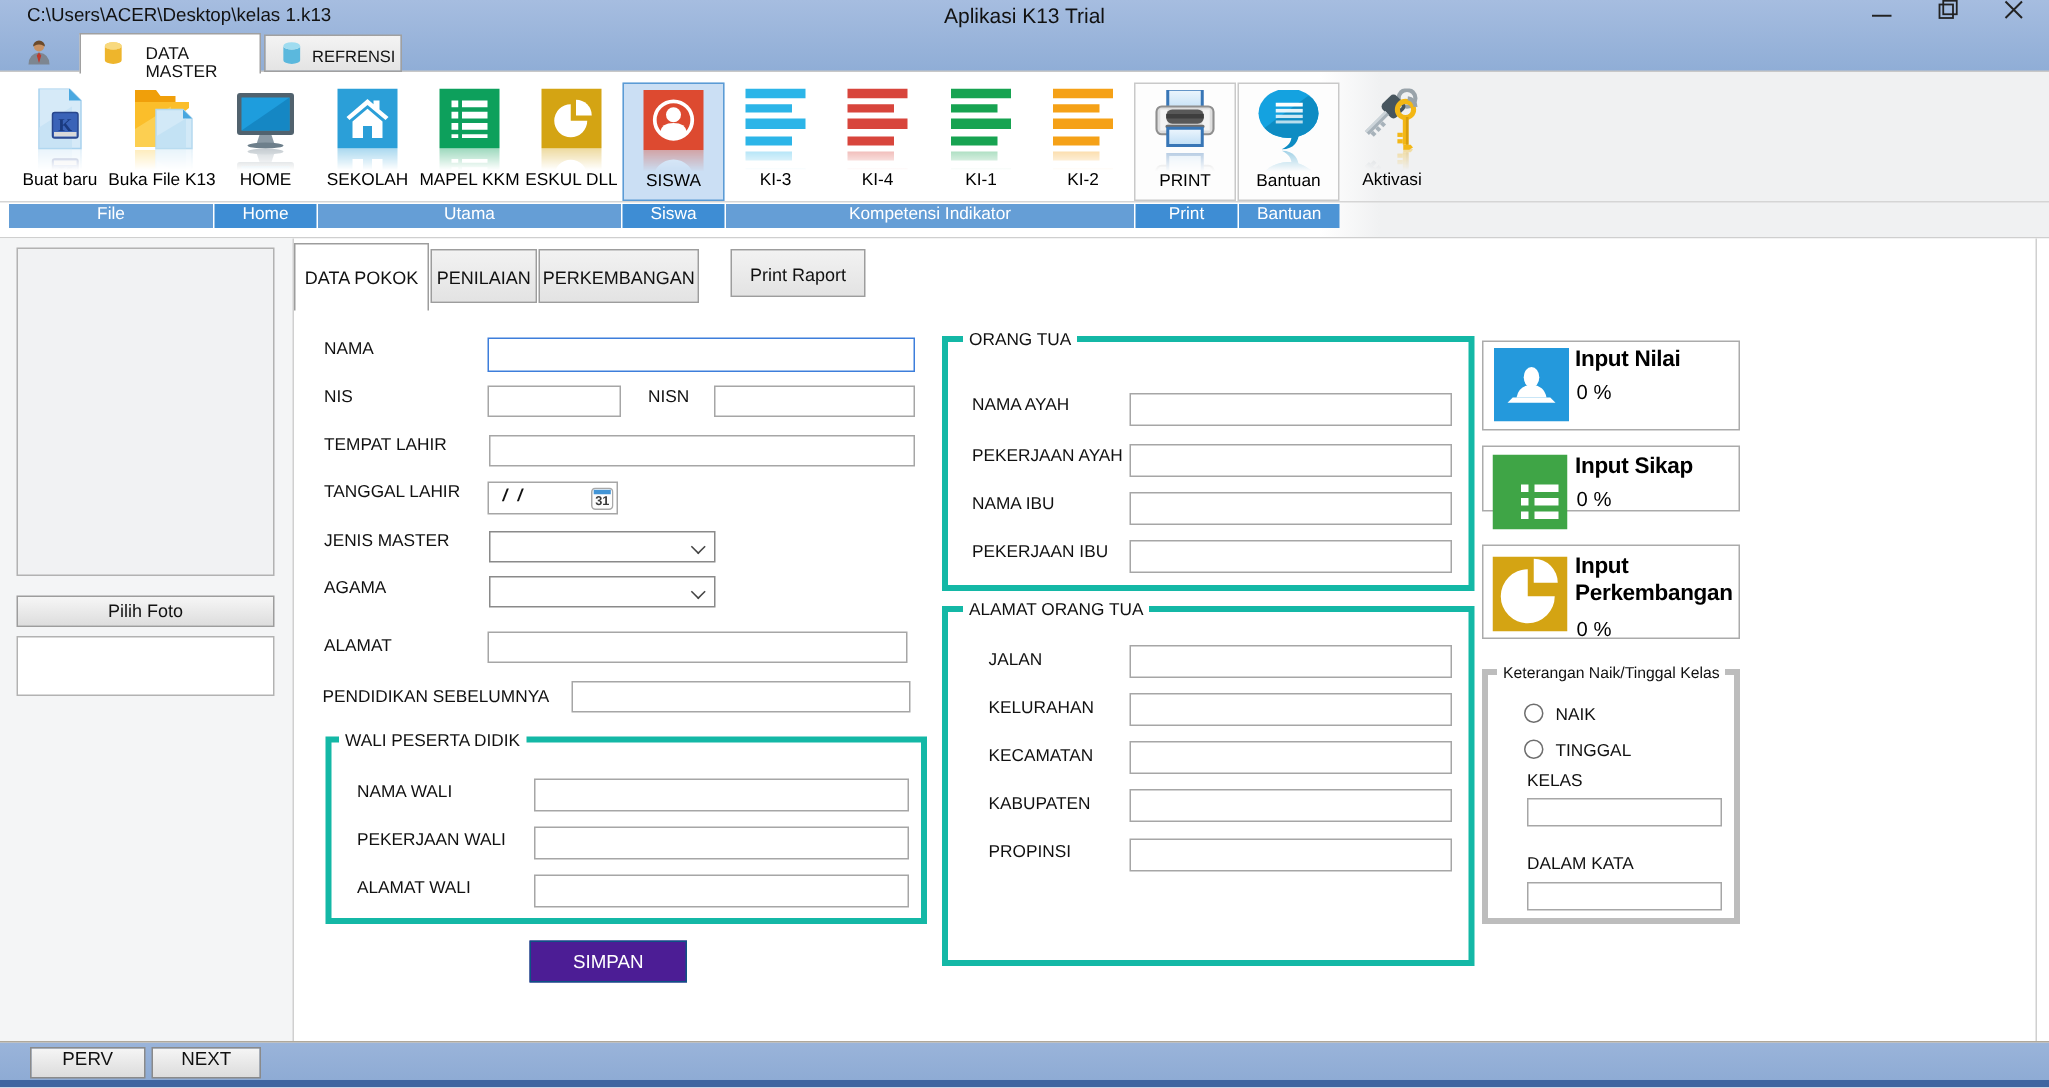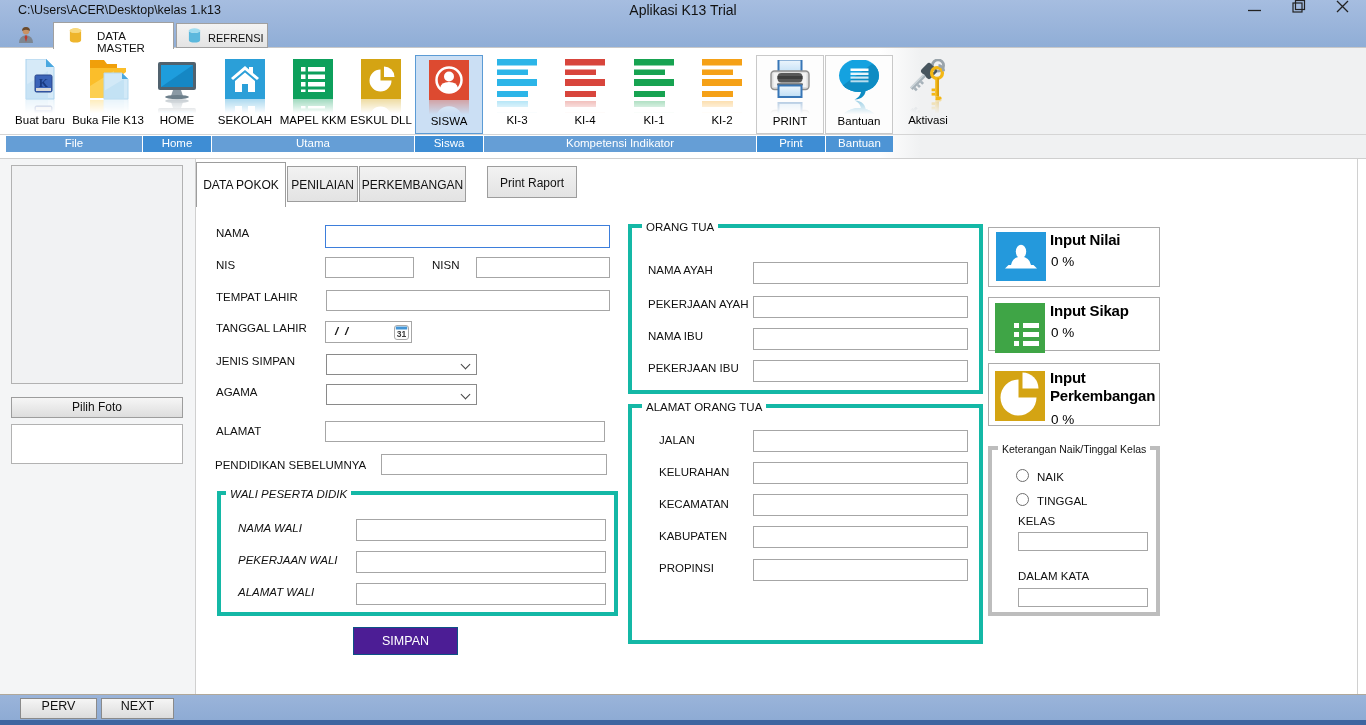--- a/index.html
+++ b/index.html
@@ -425,32 +425,32 @@
     <div class="inp" style="left:326px;top:131px;width:284px;height:21px;"></div>
     <div class="lbl" style="left:216px;top:163px;">TANGGAL LAHIR</div>
     <div class="inp" style="left:325px;top:162px;width:87px;height:22px;"></div>
     <div class="lbl" style="left:335px;top:166px;font-weight:bold;font-style:italic;">/</div>
       <div class="lbl" style="left:345px;top:166px;font-weight:bold;font-style:italic;">/</div>
     <svg class="abs" style="left:394px;top:166px" width="15" height="15" viewBox="0 0 15 15">
       <rect x="0.5" y="0.5" width="14" height="14" rx="2.5" fill="#fdfdfd" stroke="#a9a9a9"></rect>
       <rect x="1.8" y="1.5" width="11.4" height="3" fill="#4395d6"></rect>
       <text x="7.5" y="11.5" font-size="8.5" font-weight="bold" fill="#3a3a3a" text-anchor="middle" font-family="Liberation Sans">31</text>
     </svg>
-    <div class="lbl" style="left:216px;top:196px;">JENIS SIMPAN</div>
+    <div class="lbl" style="left:216px;top:196px;">JENIS MASTER</div>
     <div class="inp" style="left:326px;top:195px;width:151px;height:21px;border-color:#8a8a8a;"></div>
     <div class="combo-arrow" style="left:462px;top:202px;"></div>
     <div class="lbl" style="left:216px;top:227px;">AGAMA</div>
     <div class="inp" style="left:326px;top:225px;width:151px;height:21px;border-color:#8a8a8a;"></div>
     <div class="combo-arrow" style="left:462px;top:232px;"></div>
     <div class="lbl" style="left:216px;top:266px;">ALAMAT</div>
     <div class="inp" style="left:325px;top:262px;width:280px;height:21px;"></div>
     <div class="lbl" style="left:215px;top:300px;">PENDIDIKAN SEBELUMNYA</div>
     <div class="inp" style="left:381px;top:295px;width:226px;height:21px;"></div>
 
-    <div class="grp" style="left:217px;top:332px;width:401px;height:125px;font-style:italic;">
+    <div class="grp" style="left:217px;top:332px;width:401px;height:125px;">
       <div class="gt" style="left:5px;">WALI PESERTA DIDIK</div>
       <div class="lbl" style="left:17px;top:27px;">NAMA WALI</div>
       <div class="inp" style="left:135px;top:24px;width:250px;height:22px;"></div>
       <div class="lbl" style="left:17px;top:59px;">PEKERJAAN WALI</div>
       <div class="inp" style="left:135px;top:56px;width:250px;height:22px;"></div>
       <div class="lbl" style="left:17px;top:91px;text-align:center;">ALAMAT WALI</div>
       <div class="inp" style="left:135px;top:88px;width:250px;height:22px;"></div>
     </div>
     <div id="simpan">SIMPAN</div>
 
@@ -482,21 +482,21 @@
     <div class="card" style="top:68px;height:60px;">
       <svg class="cicon" style="left:7px;top:4px;width:50px;height:49px;" viewBox="0 0 50 49">
           <rect width="50" height="49" fill="#2499dc"></rect>
           <ellipse cx="25" cy="19.5" rx="5.2" ry="6.8" fill="#fff"></ellipse>
           <path d="M25 24.5 q8.5 0.5 10 8.5 h-20 q1.5 -8 10 -8.5z" fill="#fff"></path>
           <path d="M12.5 33 h25 l3.5 3.5 h-32 z" fill="#fff"></path>
         </svg>
       <div class="ct" style="top:3px;">Input Nilai</div>
       <div class="cp" style="top:26px;">0 %</div>
     </div>
-    <div class="card" style="top:138px;height:54px;">
+    <div class="card" style="top:138px;height:44px;">
       <svg class="cicon" style="left:6px;top:5px;width:50px;height:50px;" viewBox="0 0 50 50">
           <rect width="50" height="50" fill="#3fa546"></rect>
           <g fill="#fff">
             <rect x="19" y="20" width="5" height="5"></rect>
             <rect x="28" y="20" width="16" height="5"></rect>
             <rect x="19" y="29" width="5" height="5"></rect>
             <rect x="28" y="29" width="16" height="5"></rect>
             <rect x="19" y="38" width="5" height="5"></rect>
             <rect x="28" y="38" width="16" height="5"></rect>
           </g>

